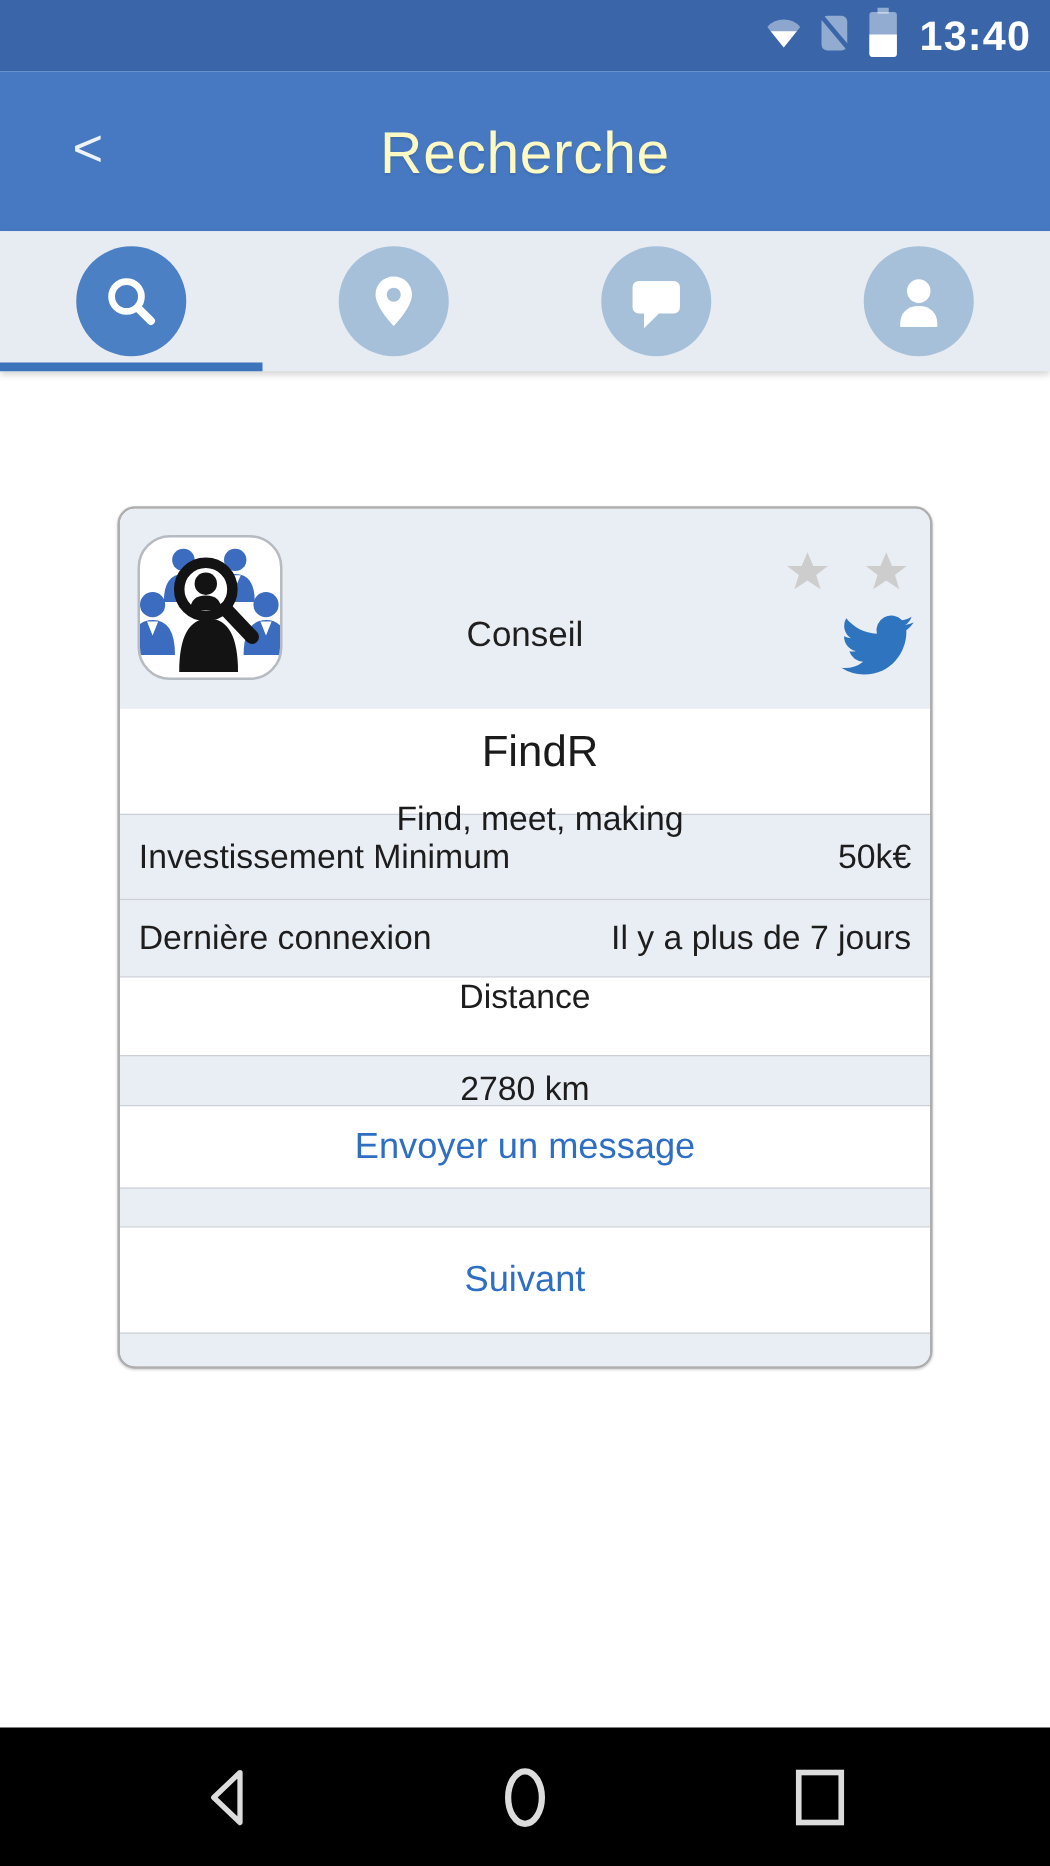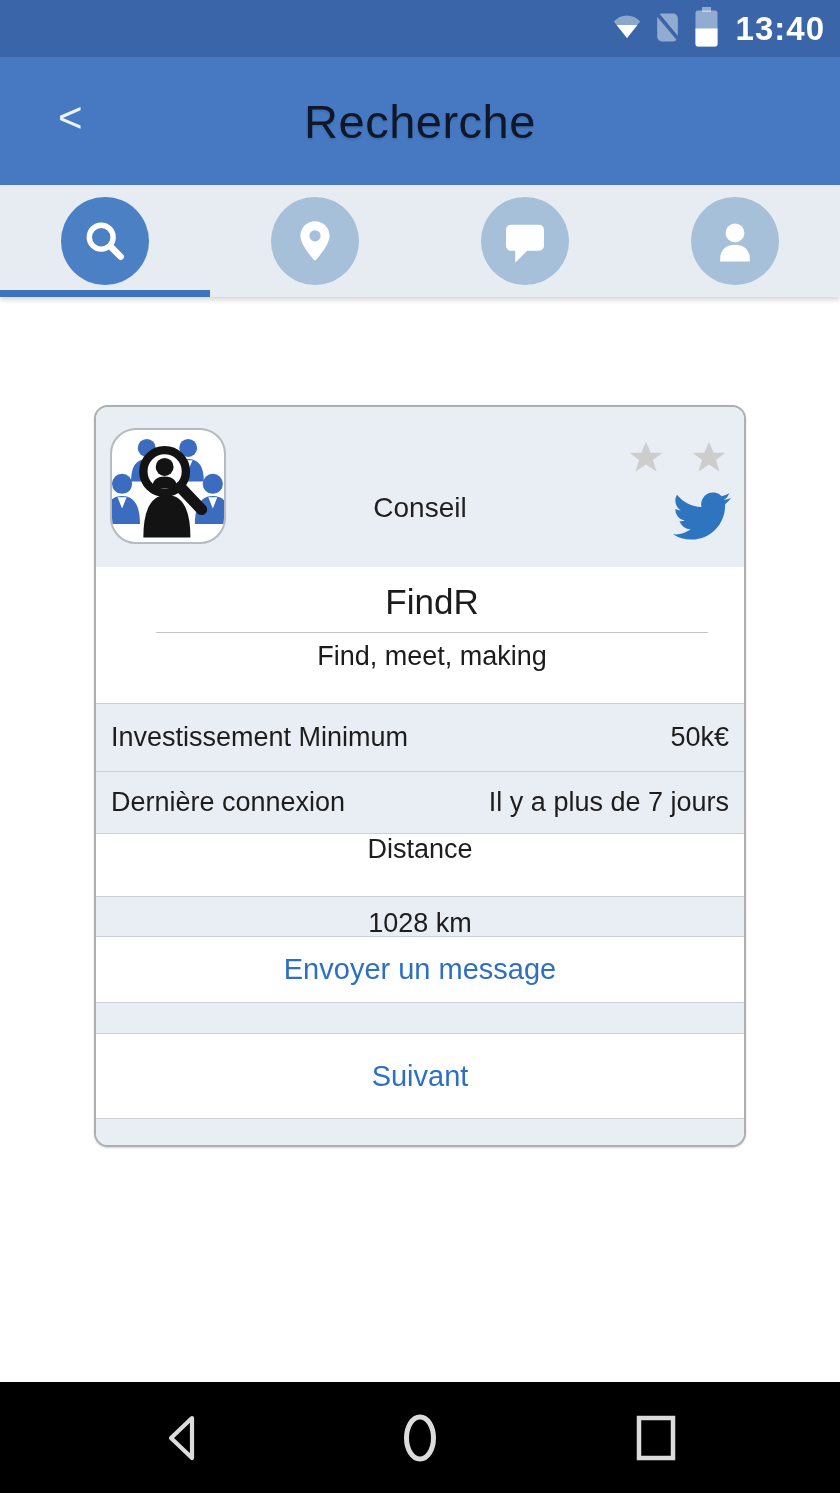--- a/index.html
+++ b/index.html
@@ -26,21 +26,21 @@
   .appbar {
     height:128px; background:#4679c1; position:relative;
     display:flex; align-items:center; justify-content:center;
   }
   .appbar .back {
     position:absolute; left:58px; top:50%; transform:translateY(-56%);
     color:#eef3fa; font-size:42px; font-weight:400; line-height:1;
     background:none; border:none; font-family:inherit; cursor:pointer;
   }
   .appbar .title {
-    color:#0f172a; font-size:47px; font-weight:300; letter-spacing:.5px;
+    color:#fef9c3; font-size:47px; font-weight:300; letter-spacing:.5px;
     text-shadow:0 2px 2px rgba(0,0,0,.10);
   }
 
   
   .tabbar {
     height:112px; background:#e7ebf2; display:flex; position:relative;
     box-shadow:0 3px 5px rgba(0,0,0,.16); z-index:4;
   }
   .tab {
     width:210px; display:flex; align-items:center; justify-content:center;
@@ -71,21 +71,21 @@
     background:#ffffff;
   }
   .category {
     position:absolute; left:0; right:0; top:85px; text-align:center;
     font-size:28px; color:#1f1f1f;
   }
   .stars { position:absolute; right:16px; top:32px; display:flex; gap:25px; }
   .twitter { position:absolute; right:10px; top:80px; width:64px; height:58px; }
 
   .name-sec {
-    background:#ffffff; height:136px;
+    background:#ffffff; height:84px;
     display:flex; flex-direction:column; align-items:center; padding-top:15px;padding-left:24px;
   }
   .name { font-size:35px; font-weight:400; color:#1b1b1b; }
   .divider { width:552px; height:1px; background:#c2c5ca; margin:10px 0 8px; }
   .tagline { font-size:27px; color:#1b1b1b; }
 
   .row {
     display:flex; align-items:center; justify-content:space-between;
     padding:0 15px; font-size:27px; color:#1d1d1d;
     border-top:1px solid #ccd0d6;
@@ -254,21 +254,21 @@
     </div>
 
 
     <div class="row gray h62">
       <span>Dernière connexion</span>
       <span>Il y a plus de 7 jours</span>
     </div>
 
     <div class="row h63">
       <span>Distance</span>
-      <span>1028 km</span>
+      <span>2780 km</span>
     </div>
 
     <div class="spacer40"></div>
 
     <button class="action send">Envoyer un message</button>
 
     <div class="spacer31"></div>
 
     <button class="action next">Suivant</button>
 

